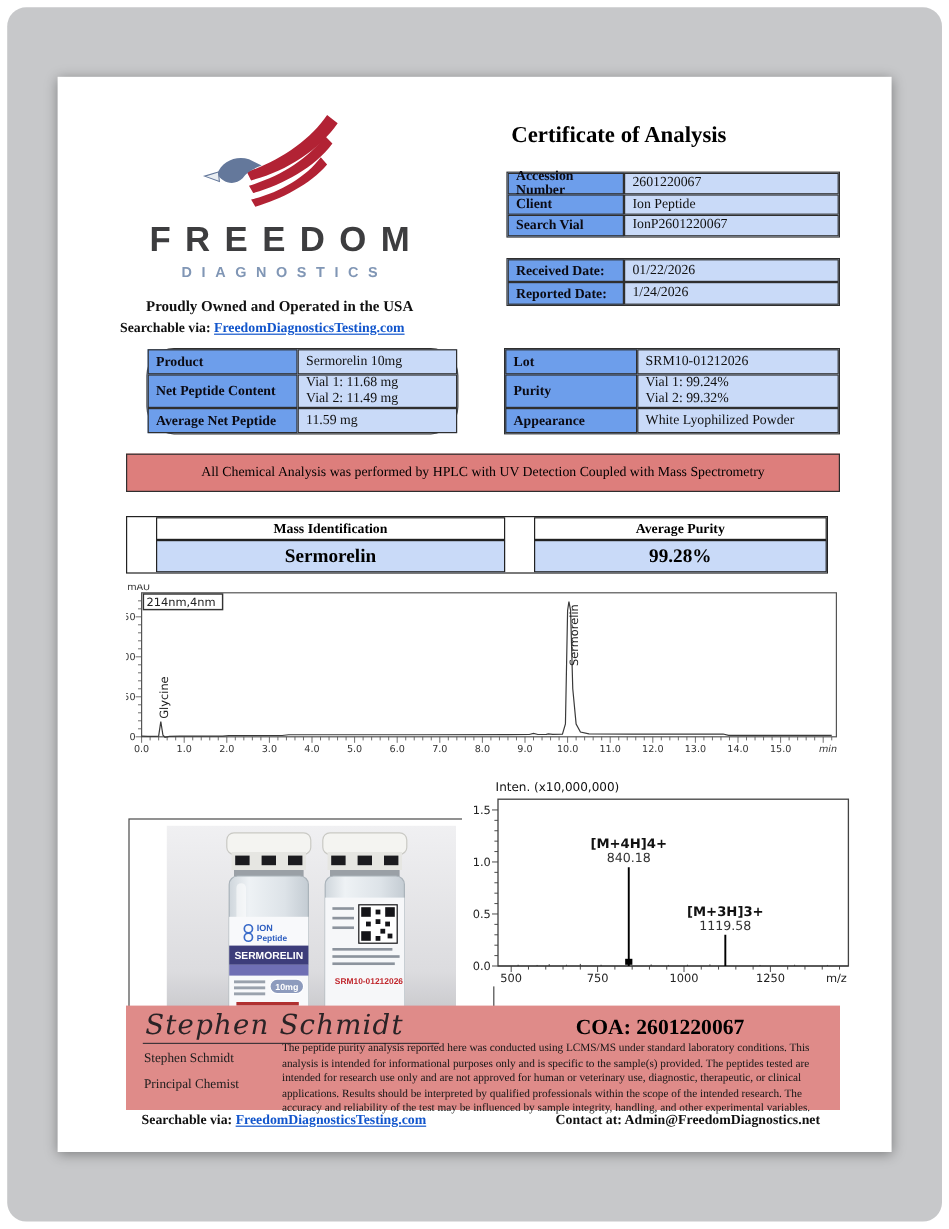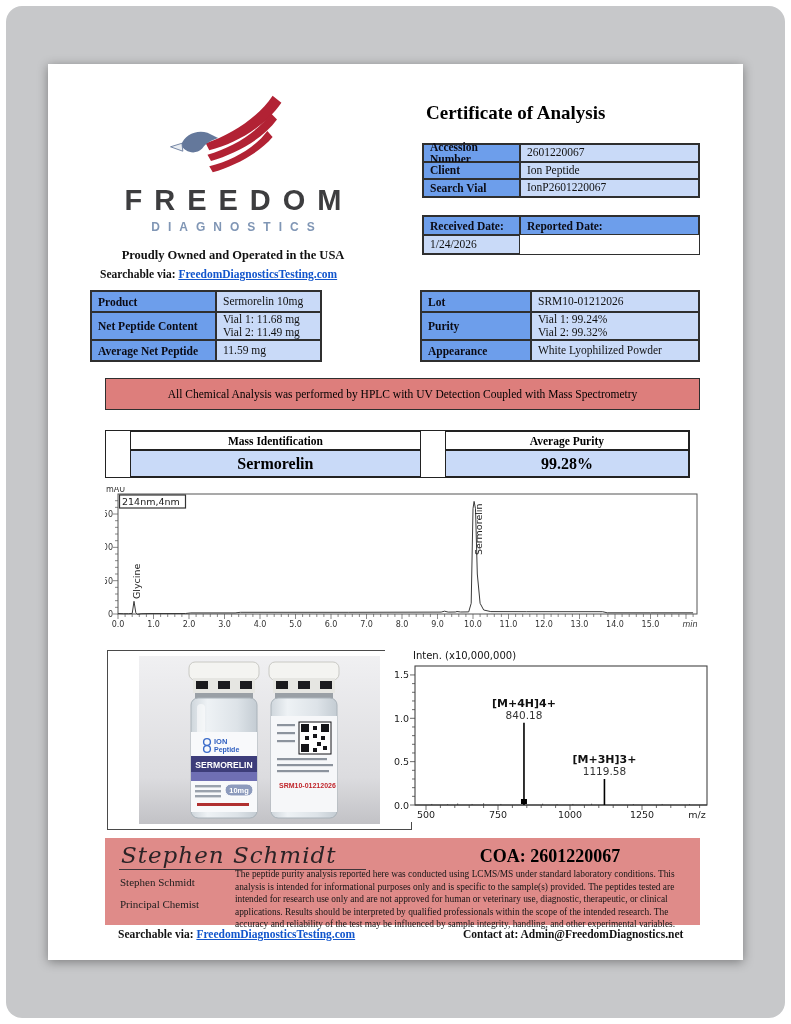--- a/index.html
+++ b/index.html
@@ -25,42 +25,42 @@
                font-weight:bold; font-size:19px; color:#000; }
 
   
   .kv-table { position:absolute; display:grid; border:1.5px solid #2f2f2f; font-size:11.5px; }
   .kv-table > div { border:0.8px solid #2f2f2f; padding:1px 6px; display:flex; align-items:center; }
   .kcell { background:#6d9eeb; font-weight:bold; color:#0b0b14; }
   .vcell { background:#c9daf8; color:#111; white-space:pre-line; line-height:1.15; }
 
   #info-table  { left:374px; top:79px;  width:278px; grid-template-columns:97px 1fr; grid-auto-rows:17.6px; }
   #date-table  { left:374px; top:151px; width:278px; grid-template-columns:97px 1fr; grid-auto-rows:19px; }
-  #product-table { left:42px;  top:226px; width:232px; grid-template-columns:125px 1fr; grid-template-rows:21px 28px 21px; }
+  #product-table { left:74px;  top:226px; width:260px; grid-template-columns:125px 1fr; grid-template-rows:21px 28px 21px;border-radius:23px; }
   #lot-table     { left:372px; top:226px; width:280px; grid-template-columns:110px 1fr; grid-template-rows:21px 28px 21px; }
 
   
   .banner { position:absolute; left:57px; top:314px; width:595px; height:32px; background:#dd7e7c;
             border:1.5px solid #2f2f2f; display:flex; align-items:center; justify-content:center;
             font-weight:normal; font-size:11.5px; color:#000; text-align:center; padding:0 30px; }
 
   
   .mass-table { position:absolute; left:57px; top:366px; width:585px; border:1.4px solid #222;
                 display:grid; grid-template-columns:54% 46%; grid-template-rows:19px 27px; }
   .mass-table > div { border:0.8px solid #222; display:flex; align-items:center; justify-content:center;margin-left:24px; }
   .mh { background:#ffffff; font-weight:bold; font-size:11.5px; }
   .mv { background:#c9daf8; font-weight:bold; font-size:16px; }
 
   
   .hplc-wrap { position:absolute; left:57px; top:423px; width:597px; height:155px; background:#fff; }
   .ms-wrap   { position:absolute; left:337px; top:584px; width:325px; height:174px; background:#fff; }
   svg text { user-select:none; }
 
   
-  .photo-frame { position:absolute; left:59px; top:586px; width:305px; height:180px; background:#fff;
+  .photo-frame { position:absolute; left:59px; top:618px; width:305px; height:180px; background:#fff;
                  border:1.5px solid #4a4a4a; padding:5px; }
   .photo-inner { width:100%; height:100%; }
 
   
   .sig-box { position:absolute; left:57px; top:774px; width:595px; height:87px; background:#df8b89; }
   .sig-script { position:absolute; left:14px; top:4px; font-family:"DejaVu Serif", serif; font-style:italic;
                 font-size:23px; letter-spacing:1px; color:#2b2326; border-bottom:1.6px solid #40353a;
                 padding:0 30px 1px 2px; }
   .sig-name  { position:absolute; left:15px; top:38px; font-size:11px; color:#1d1d1d; }
   .sig-title { position:absolute; left:15px; top:60px; font-size:11px; color:#1d1d1d; }
@@ -103,20 +103,21 @@
       <div class="kcell">Accession Number</div>
       <div class="vcell">2601220067</div>
       <div class="kcell">Client</div>
       <div class="vcell">Ion Peptide</div>
       <div class="kcell">Search Vial</div>
       <div class="vcell">IonP2601220067</div>
     </div>
 
     <div class="kv-table" id="date-table">
       <div class="kcell">Received Date:</div>
+      <div class="vcell">01/22/2026</div>
       <div class="kcell">Reported Date:</div>
       <div class="vcell">1/24/2026</div>
     </div>
 
     <div class="kv-table" id="product-table">
       <div class="kcell">Product</div>
       <div class="vcell">Sermorelin 10mg</div>
       <div class="kcell">Net Peptide Content</div>
       <div class="vcell">Vial 1: 11.68 mg
 Vial 2: 11.49 mg</div>

